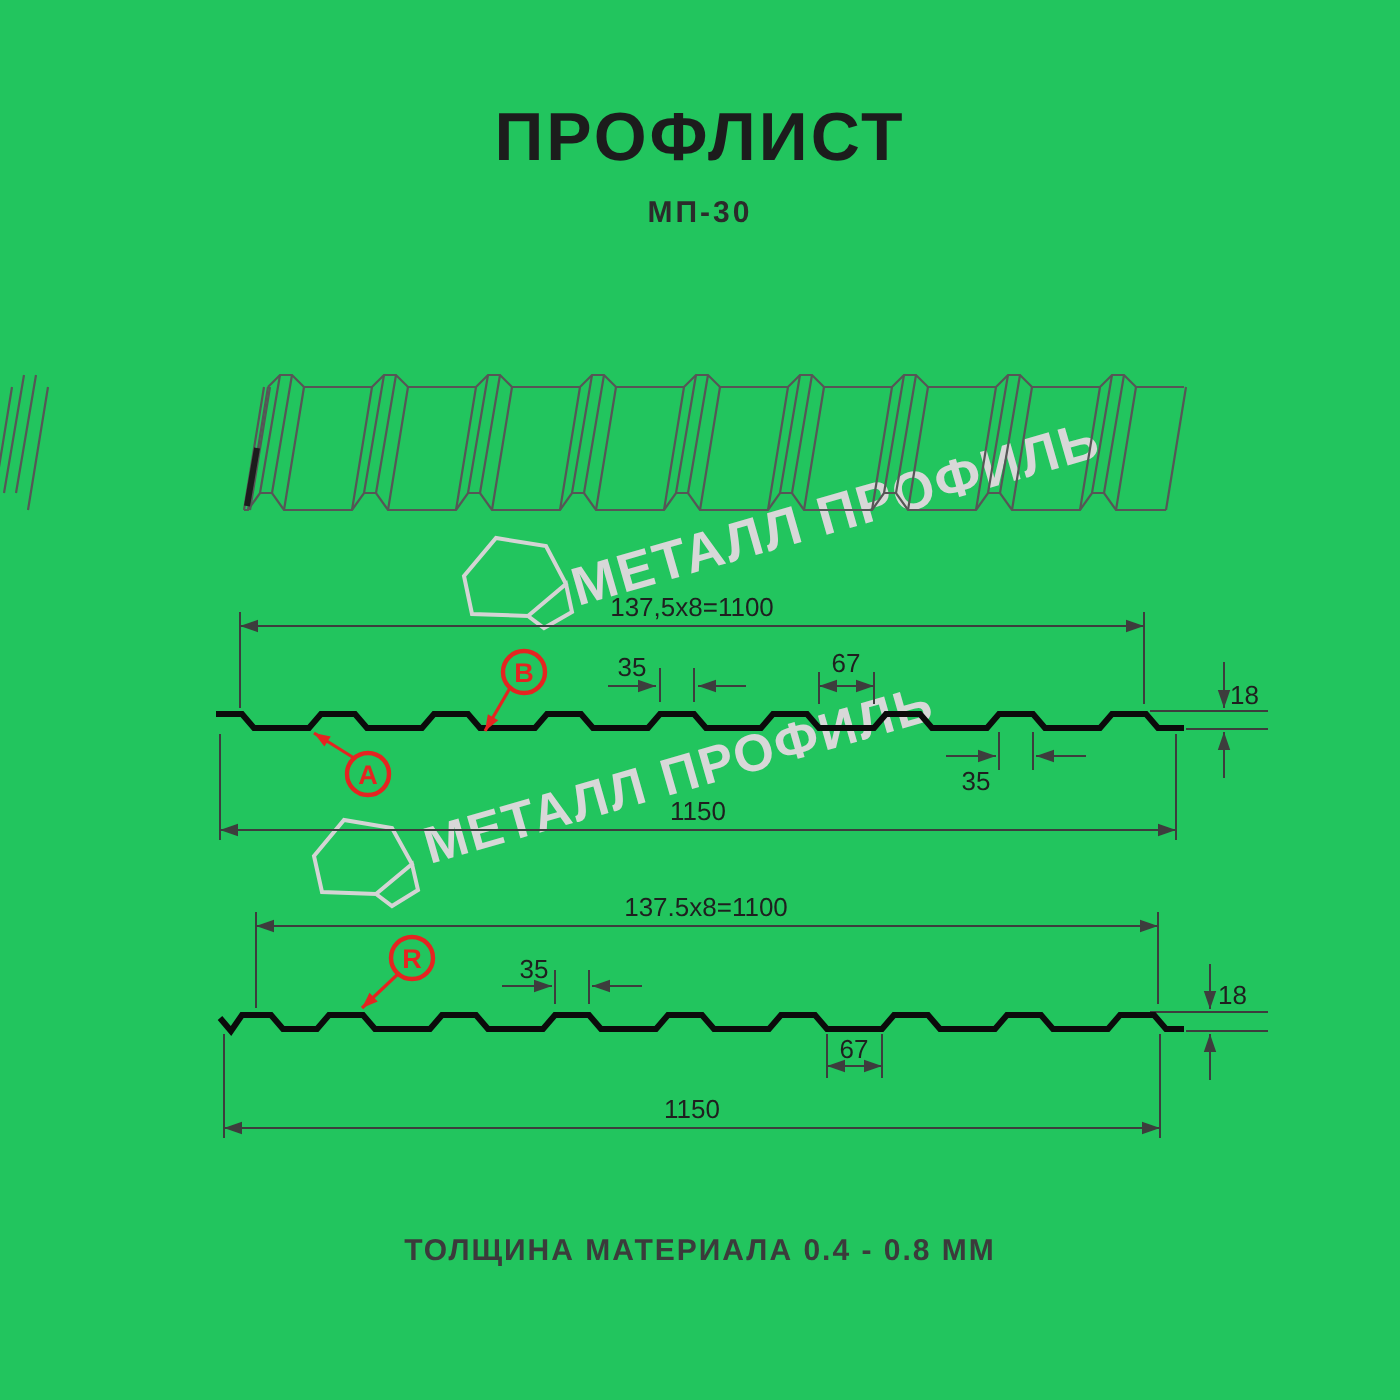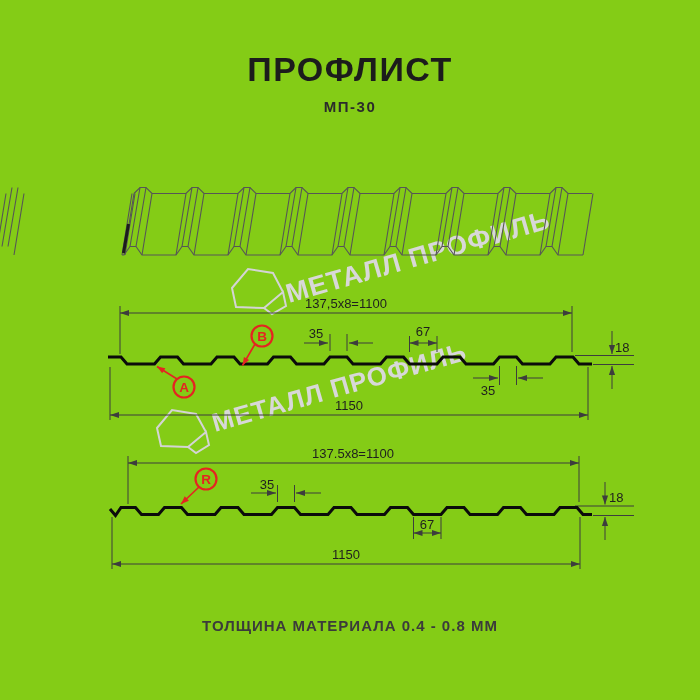--- a/index.html
+++ b/index.html
@@ -1,16 +1,16 @@
 <!DOCTYPE html>
 <html><head>
 <meta charset="utf-8">
 <style>
   html,body{margin:0;padding:0;background:#ffffff;}
-  .canvas{position:relative;width:700px;height:700px;background:#84cc16;overflow:hidden;
+  .canvas{position:relative;width:700px;height:700px;background:#22c55e;overflow:hidden;
           font-family:"Liberation Sans",sans-serif;}
   .canvas svg{position:absolute;left:0;top:0;}
   .hdr{position:absolute;left:0;top:50px;width:700px;text-align:center;}
   .hdr .title{font-size:34px;font-weight:700;letter-spacing:1.5px;color:#1c1c1c;}
   .hdr .subtitle{margin-top:9px;font-size:15px;font-weight:700;letter-spacing:1.5px;color:#2b2b2b;}
   .ftr{position:absolute;left:0;top:617px;width:700px;text-align:center;
        font-size:15px;font-weight:700;letter-spacing:1px;color:#3b3b3b;}
   .dimtxt{font-size:13px;fill:#1f1f1f;}
   .redtxt{font-size:13.5px;fill:#e52421;font-weight:bold;}
   .wmtxt{font-weight:bold;fill:#d8d8d8;letter-spacing:1px;}

